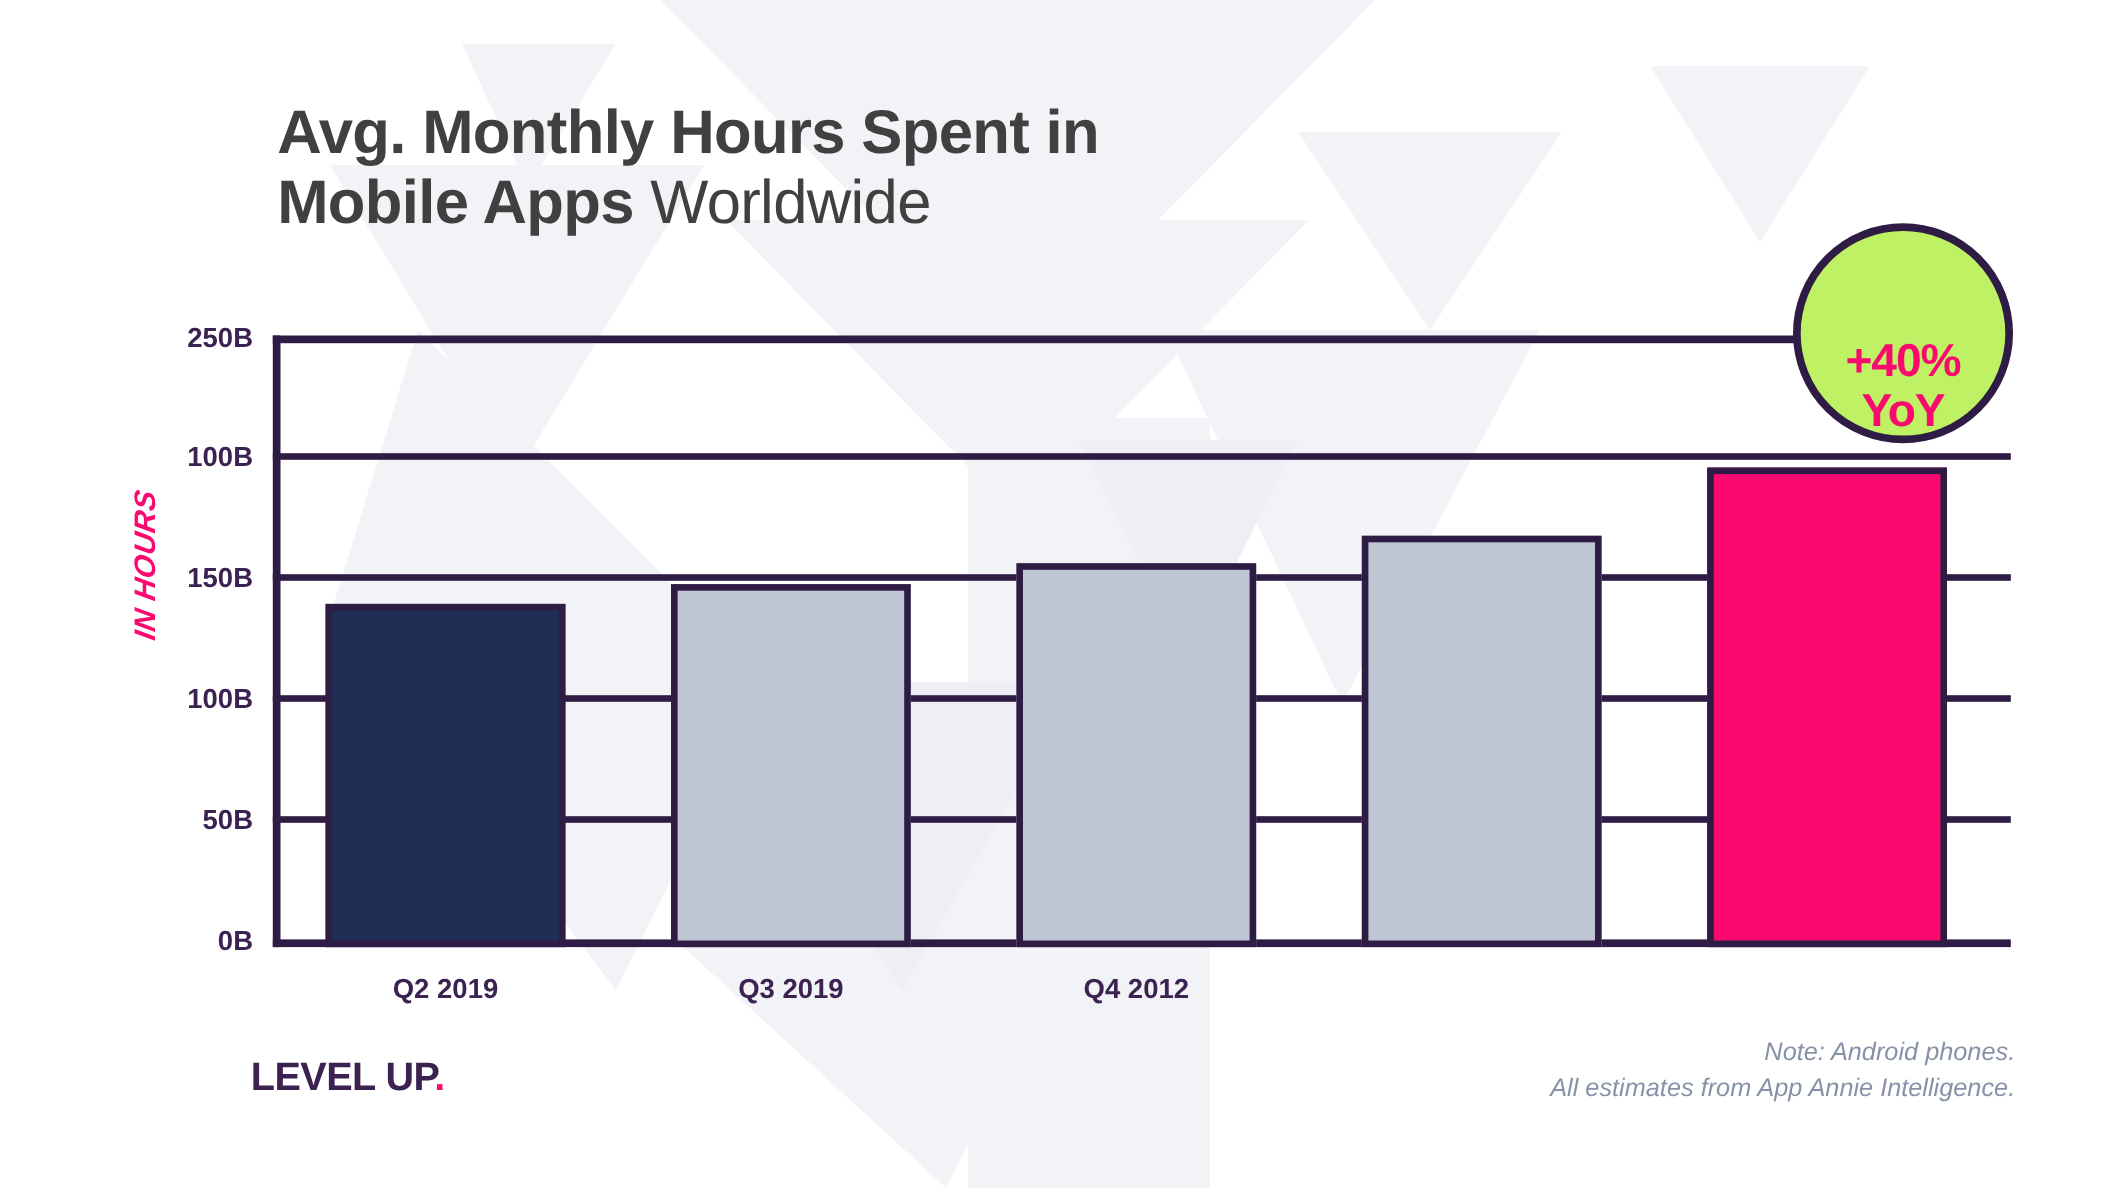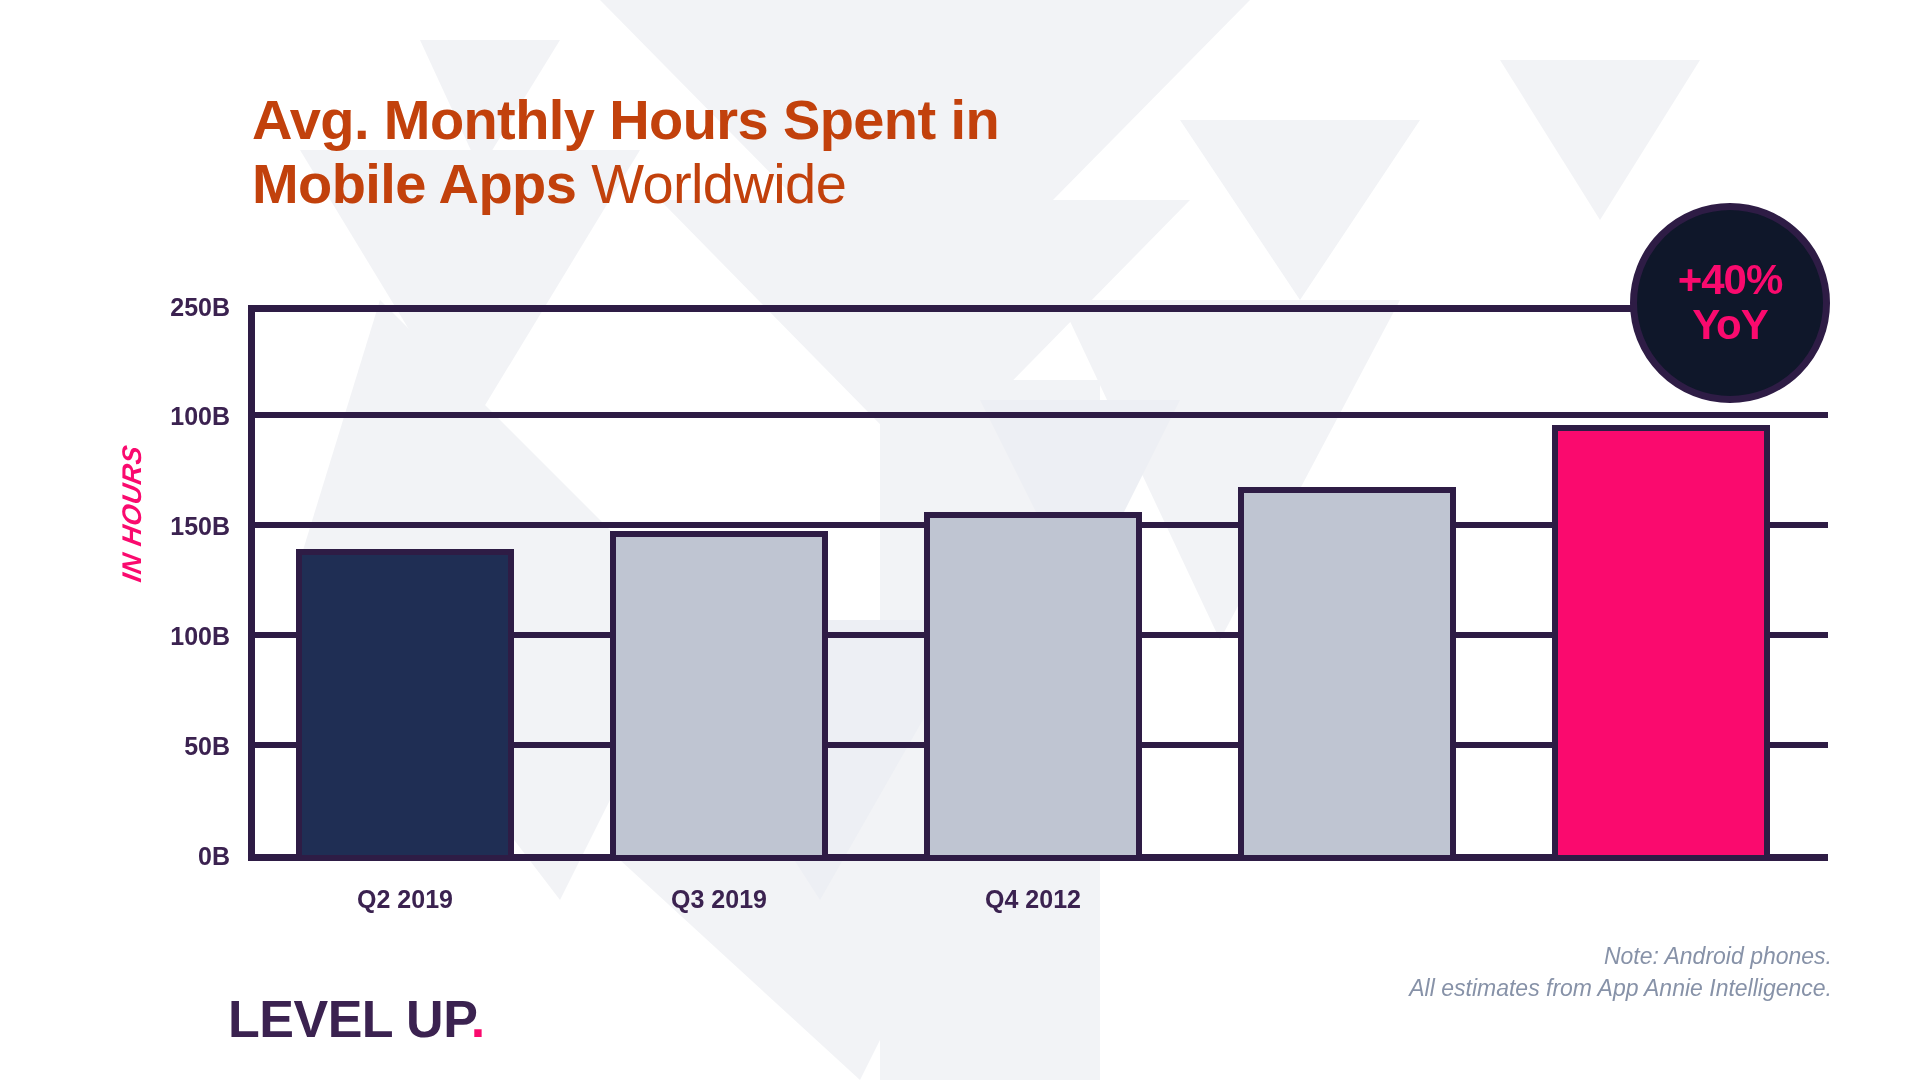--- a/index.html
+++ b/index.html
@@ -11,21 +11,21 @@
     position:relative;
   }
   #stage{position:absolute;inset:0;width:1920px;height:1080px;overflow:hidden;}
 
   
   #watermark{position:absolute;inset:0;width:1920px;height:1080px;z-index:0;pointer-events:none;}
 
   
   #title-block{position:absolute;left:252px;top:88px;z-index:5;}
   .title-line{
-    font-size:56px;line-height:64px;color:#c2410c;
+    font-size:56px;line-height:64px;color:#404040;
     letter-spacing:-0.6px;white-space:nowrap;
   }
   .t-bold{font-weight:bold;}
   .t-light{font-weight:normal;}
 
   
   #plot{
     position:absolute;
     left:248px;top:305px;
     width:1580px;height:556px;
@@ -73,32 +73,32 @@
   .xtick{
     position:absolute;
     font-size:25px;font-weight:bold;color:#3B2250;
     text-align:center;white-space:nowrap;
   }
 
   
   #badge{
     position:absolute;left:1630px;top:203px;
     width:200px;height:200px;border-radius:50%;
-    background:#0f172a;border:7px solid #2E1C45;
+    background:#bef264;border:7px solid #2E1C45;
     box-sizing:border-box;
-    display:flex;flex-direction:column;align-items:center;justify-content:center;
+    display:flex;flex-direction:column;align-items:center;justify-content:flex-end;
     z-index:10;
   }
   .badge-l1{font-size:42px;font-weight:bold;color:#FA0A6E;line-height:44px;letter-spacing:-1px;}
   .badge-l2{font-size:42px;font-weight:bold;color:#FA0A6E;line-height:46px;letter-spacing:-1px;}
 
   
   #logo{
     position:absolute;left:228px;top:958px;z-index:6;
-    font-size:52px;font-weight:bold;color:#3B2250;letter-spacing:-0.5px;margin-top:31px;
+    font-size:36px;font-weight:bold;color:#3B2250;letter-spacing:-0.5px;
   }
   #logo .dot{color:#FA0A6E;}
   #note{
     position:absolute;right:88px;top:940px;z-index:6;
     text-align:right;font-style:italic;color:#8792A8;
     font-size:23px;line-height:32px;
   }
 </style>
 </head>
 <body>

